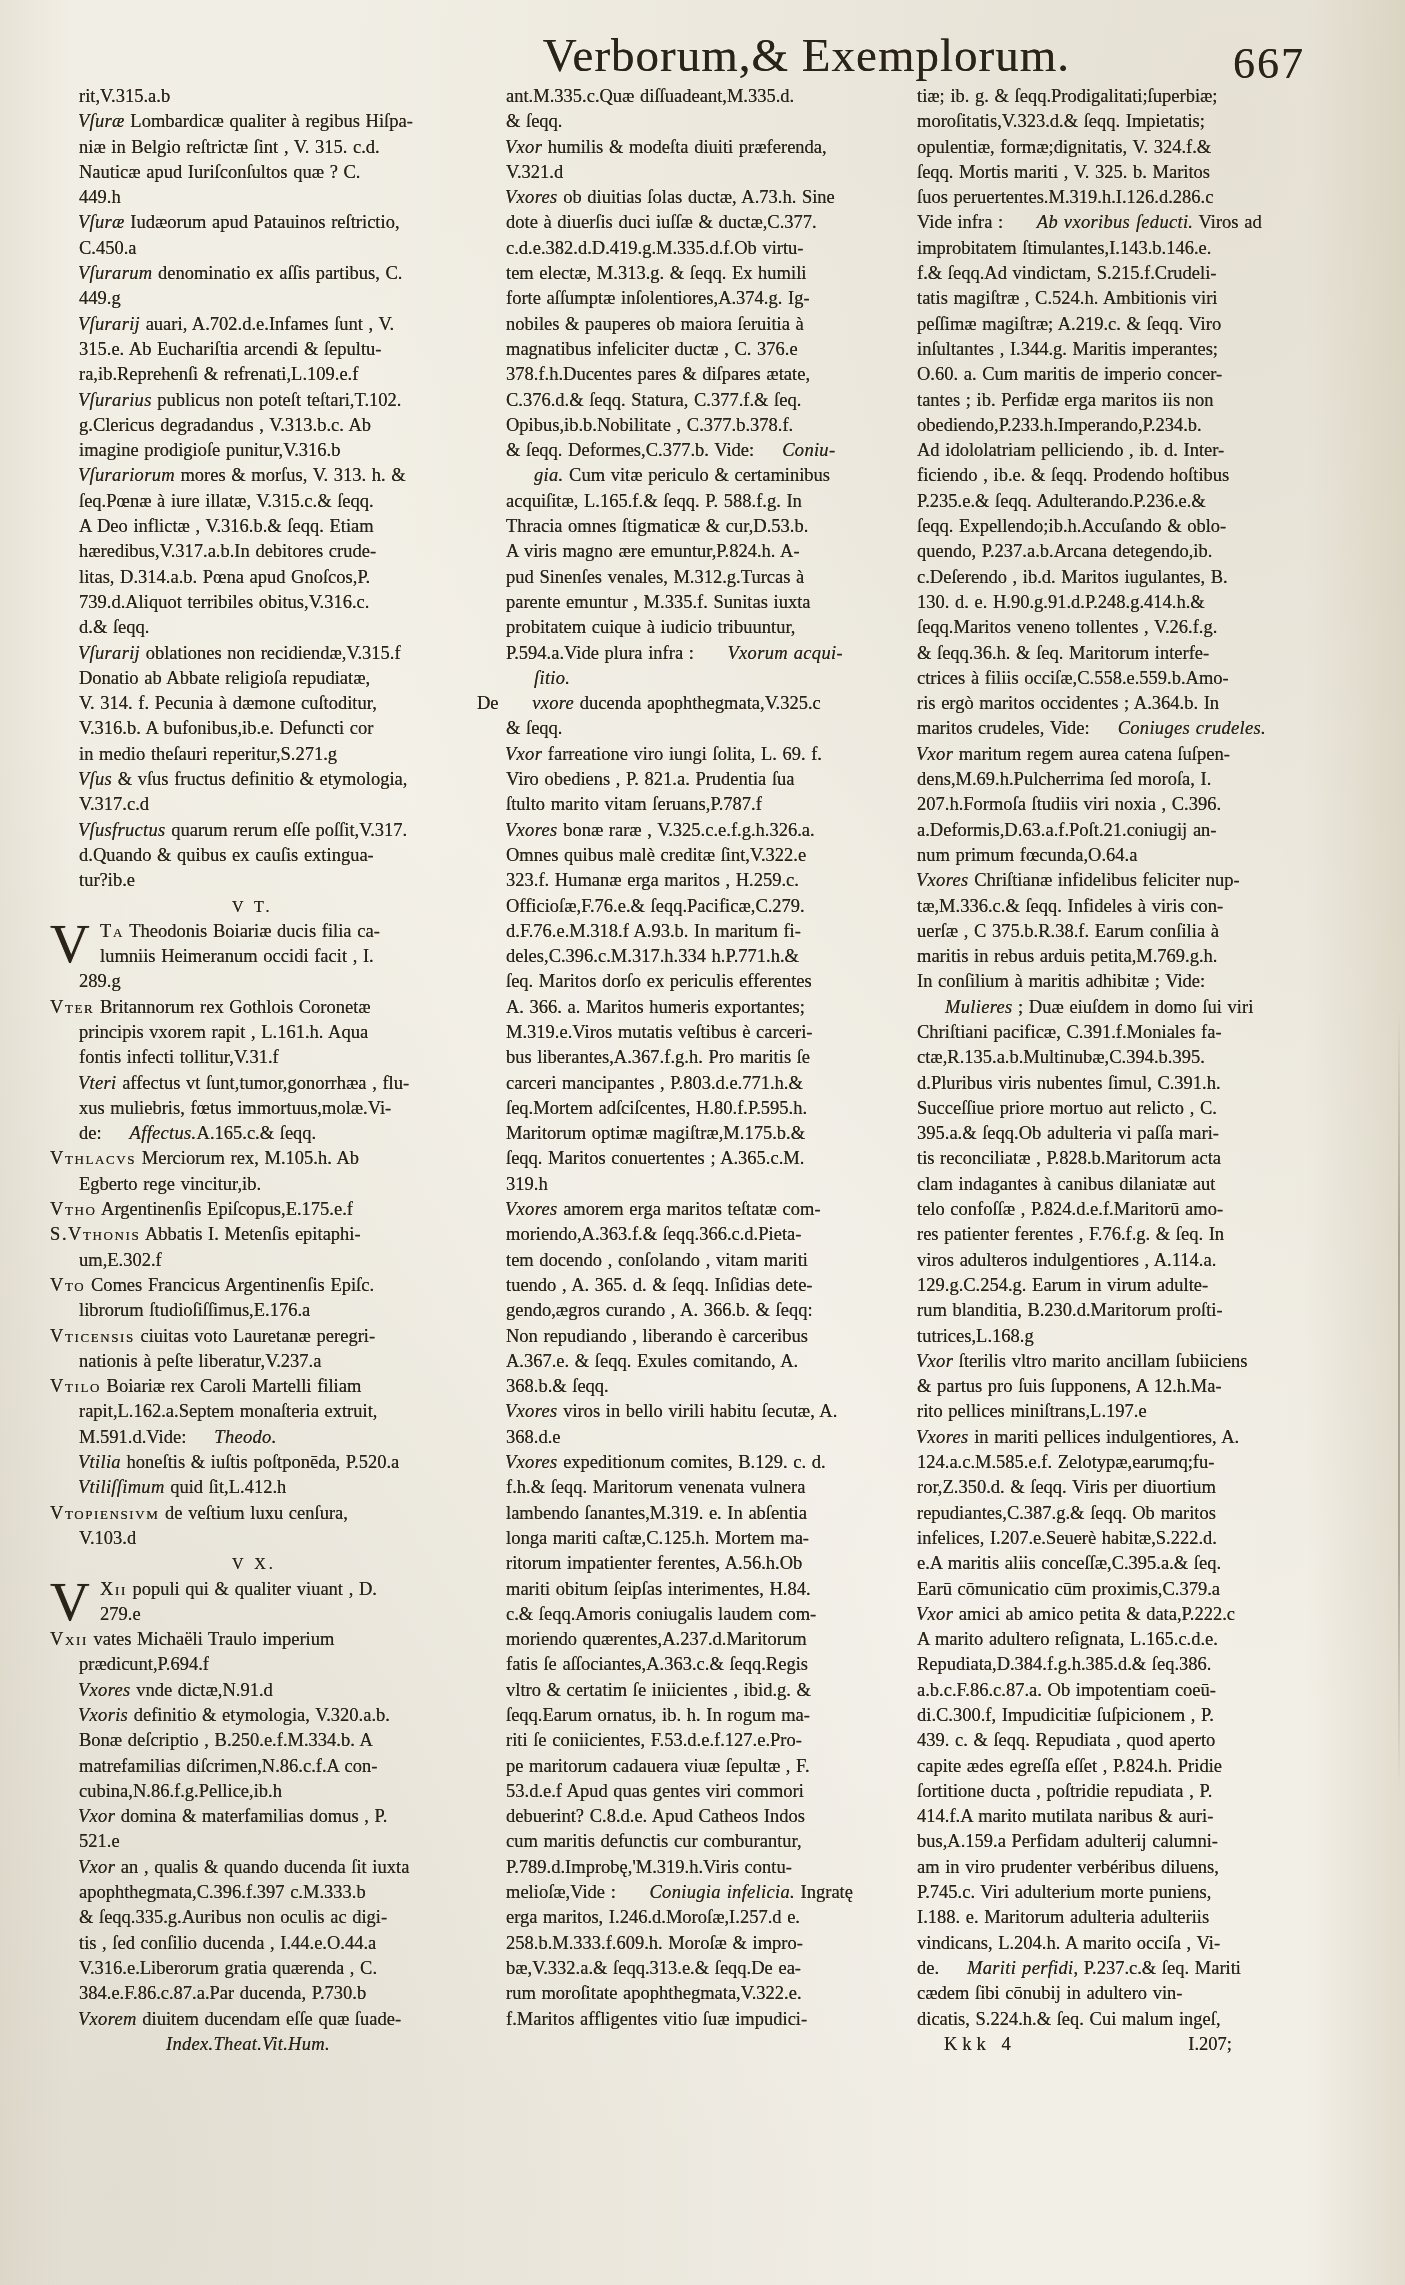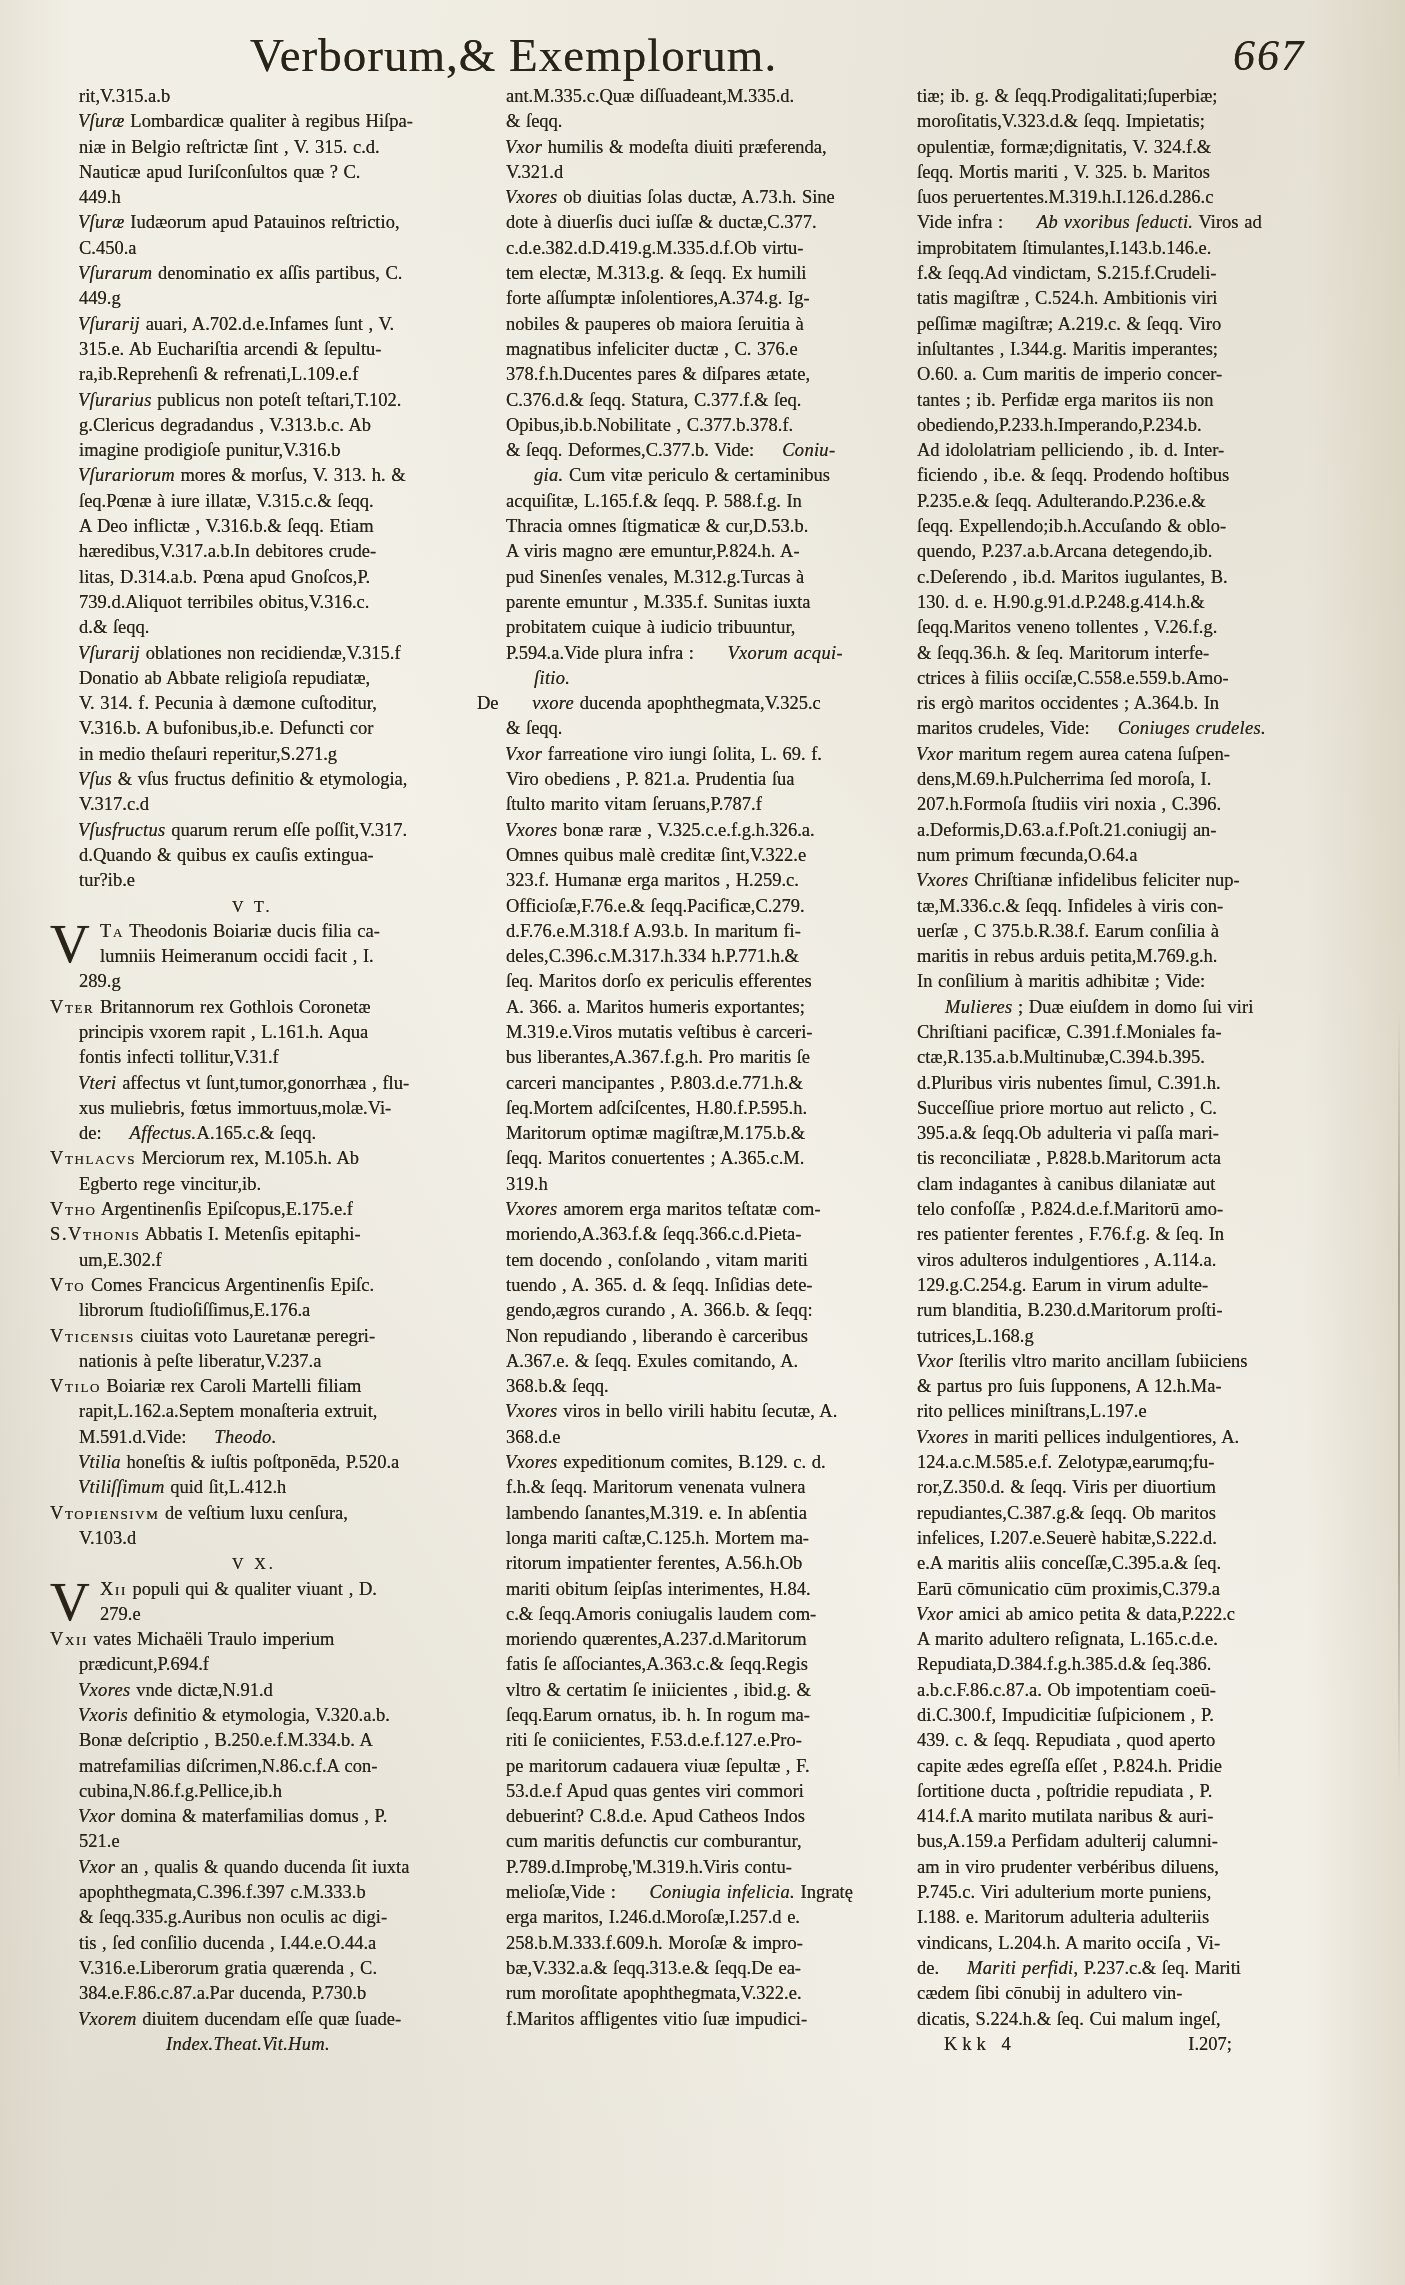--- a/index.html
+++ b/index.html
@@ -12,28 +12,27 @@
       radial-gradient(ellipse at 8% 96%, rgba(172,162,138,.22), transparent 48%),
       radial-gradient(ellipse at 50% 50%, rgba(255,255,250,.25), transparent 70%),
       linear-gradient(90deg,#e7e3d7 0%,#f1eee5 5%,#f2efe7 93%,#e1dccd 100%),
       #efece3;
   }
   .page::after{ 
     content:'';position:absolute;right:5px;top:1010px;height:780px;width:2px;
     background:linear-gradient(rgba(90,78,58,0),rgba(90,78,58,.40) 30%,rgba(90,78,58,.40) 70%,rgba(90,78,58,0));
   }
   .running-title{
-    position:absolute;top:28px;left:250px;width:820px;text-align:left;
+    position:absolute;top:28px;left:250px;width:820px;text-align:right;
     font-size:47px;letter-spacing:1px;white-space:nowrap;
     text-shadow:0 0 .6px rgba(40,32,22,.8);
   }
   .page-number{
-    position:absolute;top:30px;right:100px;font-size:44px;letter-spacing:2px;
+    position:absolute;top:38px;right:100px;font-size:44px;letter-spacing:2px;
     text-shadow:0 0 .6px rgba(40,32,22,.8);
-    font-style:italic;
   }
   .col{position:absolute;top:84px;width:405px;}
   .col1{left:50px;} .col2{left:477px;} .col3{left:888px;}
   .line{
     position:relative;height:25.3px;line-height:25.5px;font-size:18.5px;
     white-space:nowrap;word-spacing:1px;
     text-shadow:0 0 .55px rgba(42,34,22,.8);
   }
   .in1{padding-left:29px;}
   .padc{padding-left:50px;}

